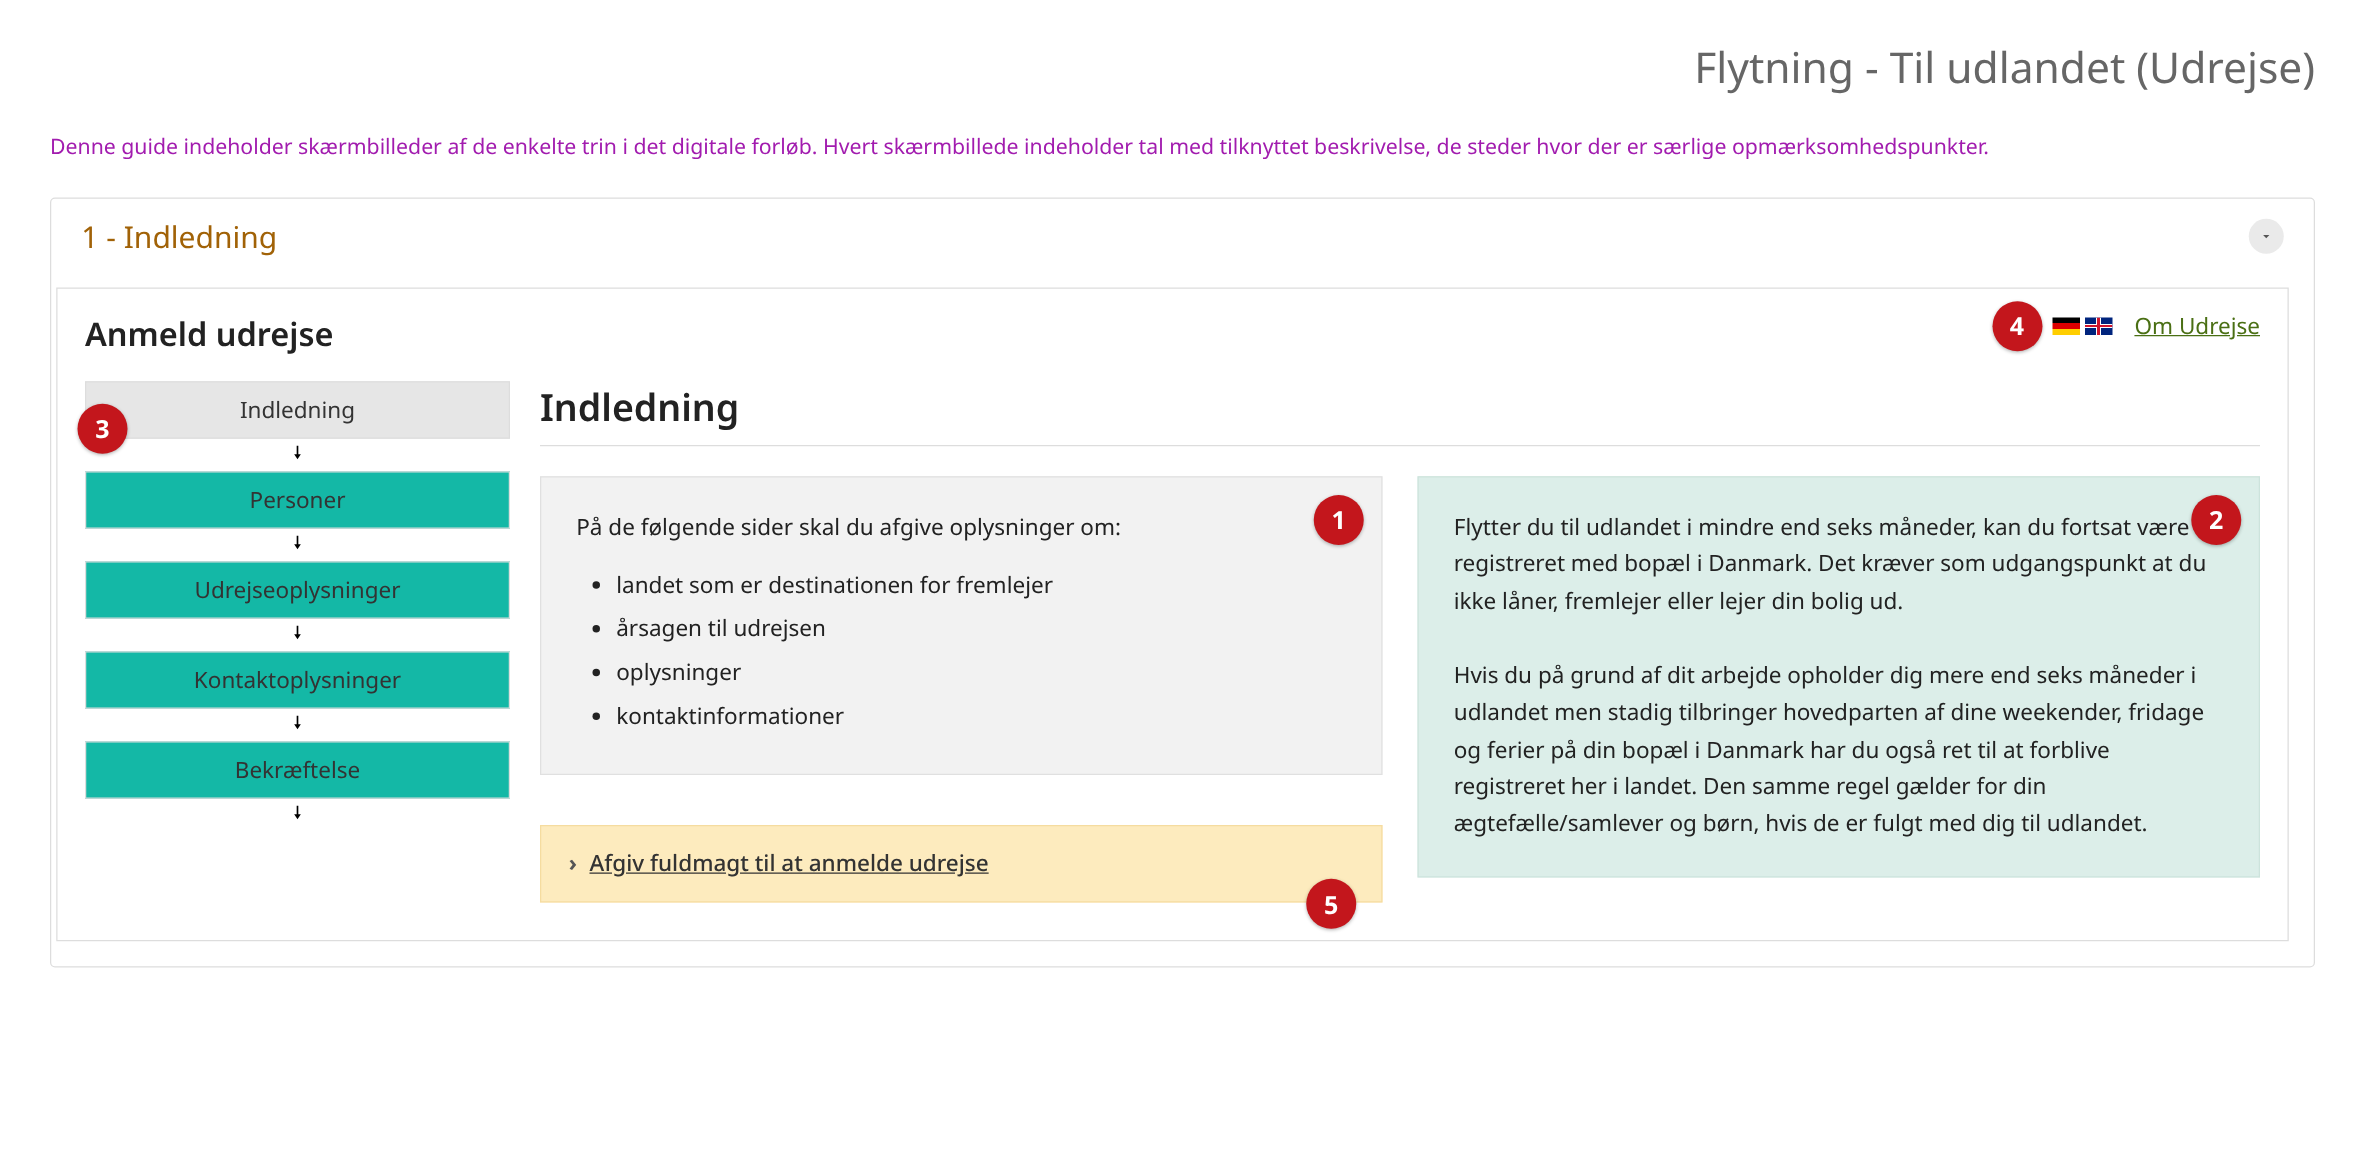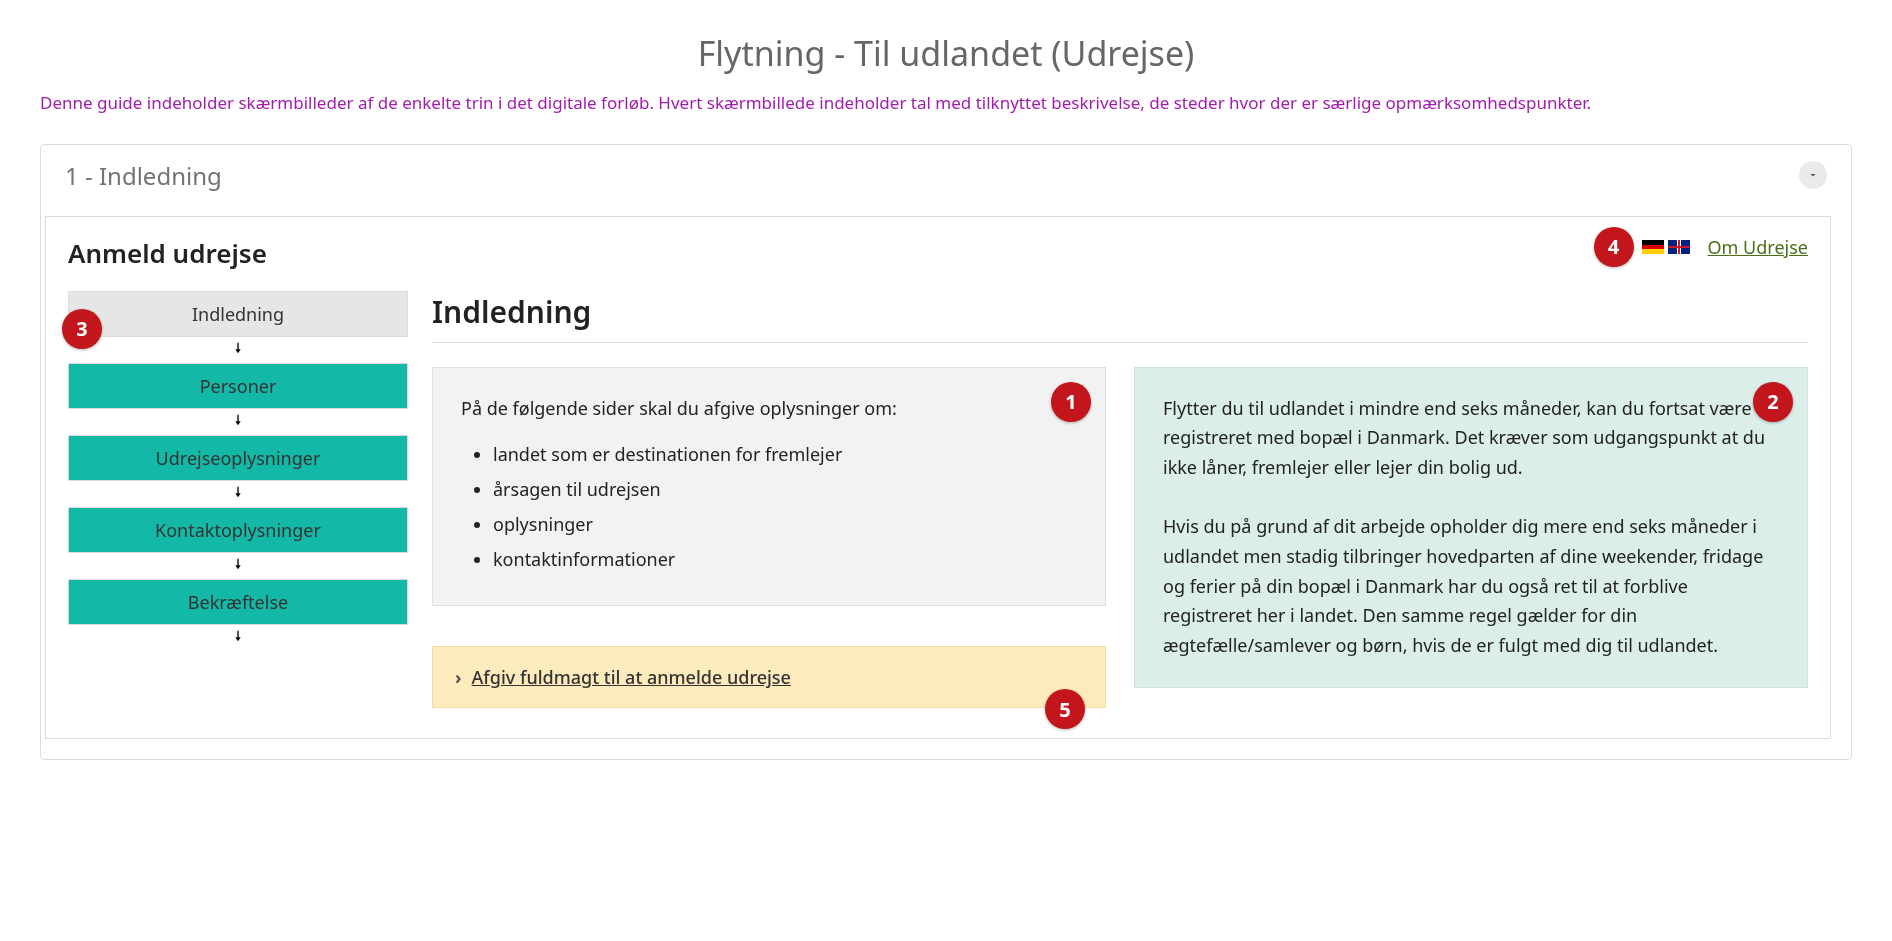--- a/index.html
+++ b/index.html
@@ -6,26 +6,26 @@
     body {
       font-family: system-ui, -apple-system, "Segoe UI", Arial, sans-serif;
       background: #ffffff;
       color: #333;
       width: 1892px;
     }
     .page {
       padding: 20px 40px;
     }
     .page-title {
-      text-align: center;
+      text-align: right;
       font-size: 34px;
       color: #666;
       font-weight: 400;
       margin-top: 10px;
-      margin-bottom: 14px;
+      margin-bottom: 28px;
     }
     .intro-text {
       font-size: 17px;
       color: #a21caf;
       margin-bottom: 28px;
       line-height: 1.5;
     }
     .panel {
       border: 1px solid #ddd;
       border-radius: 4px;
@@ -34,21 +34,21 @@
     }
     .panel-header {
       display: flex;
       justify-content: space-between;
       align-items: center;
       padding: 14px 24px;
       border-bottom: 0;
     }
     .panel-header-title {
       font-size: 24px;
-      color: #737373;
+      color: #a16207;
       font-weight: 400;
       text-align: center;
     }
     .collapse-btn {
       width: 28px;
       height: 28px;
       border-radius: 50%;
       background: #eaeaea;
       display: flex;
       align-items: center;

